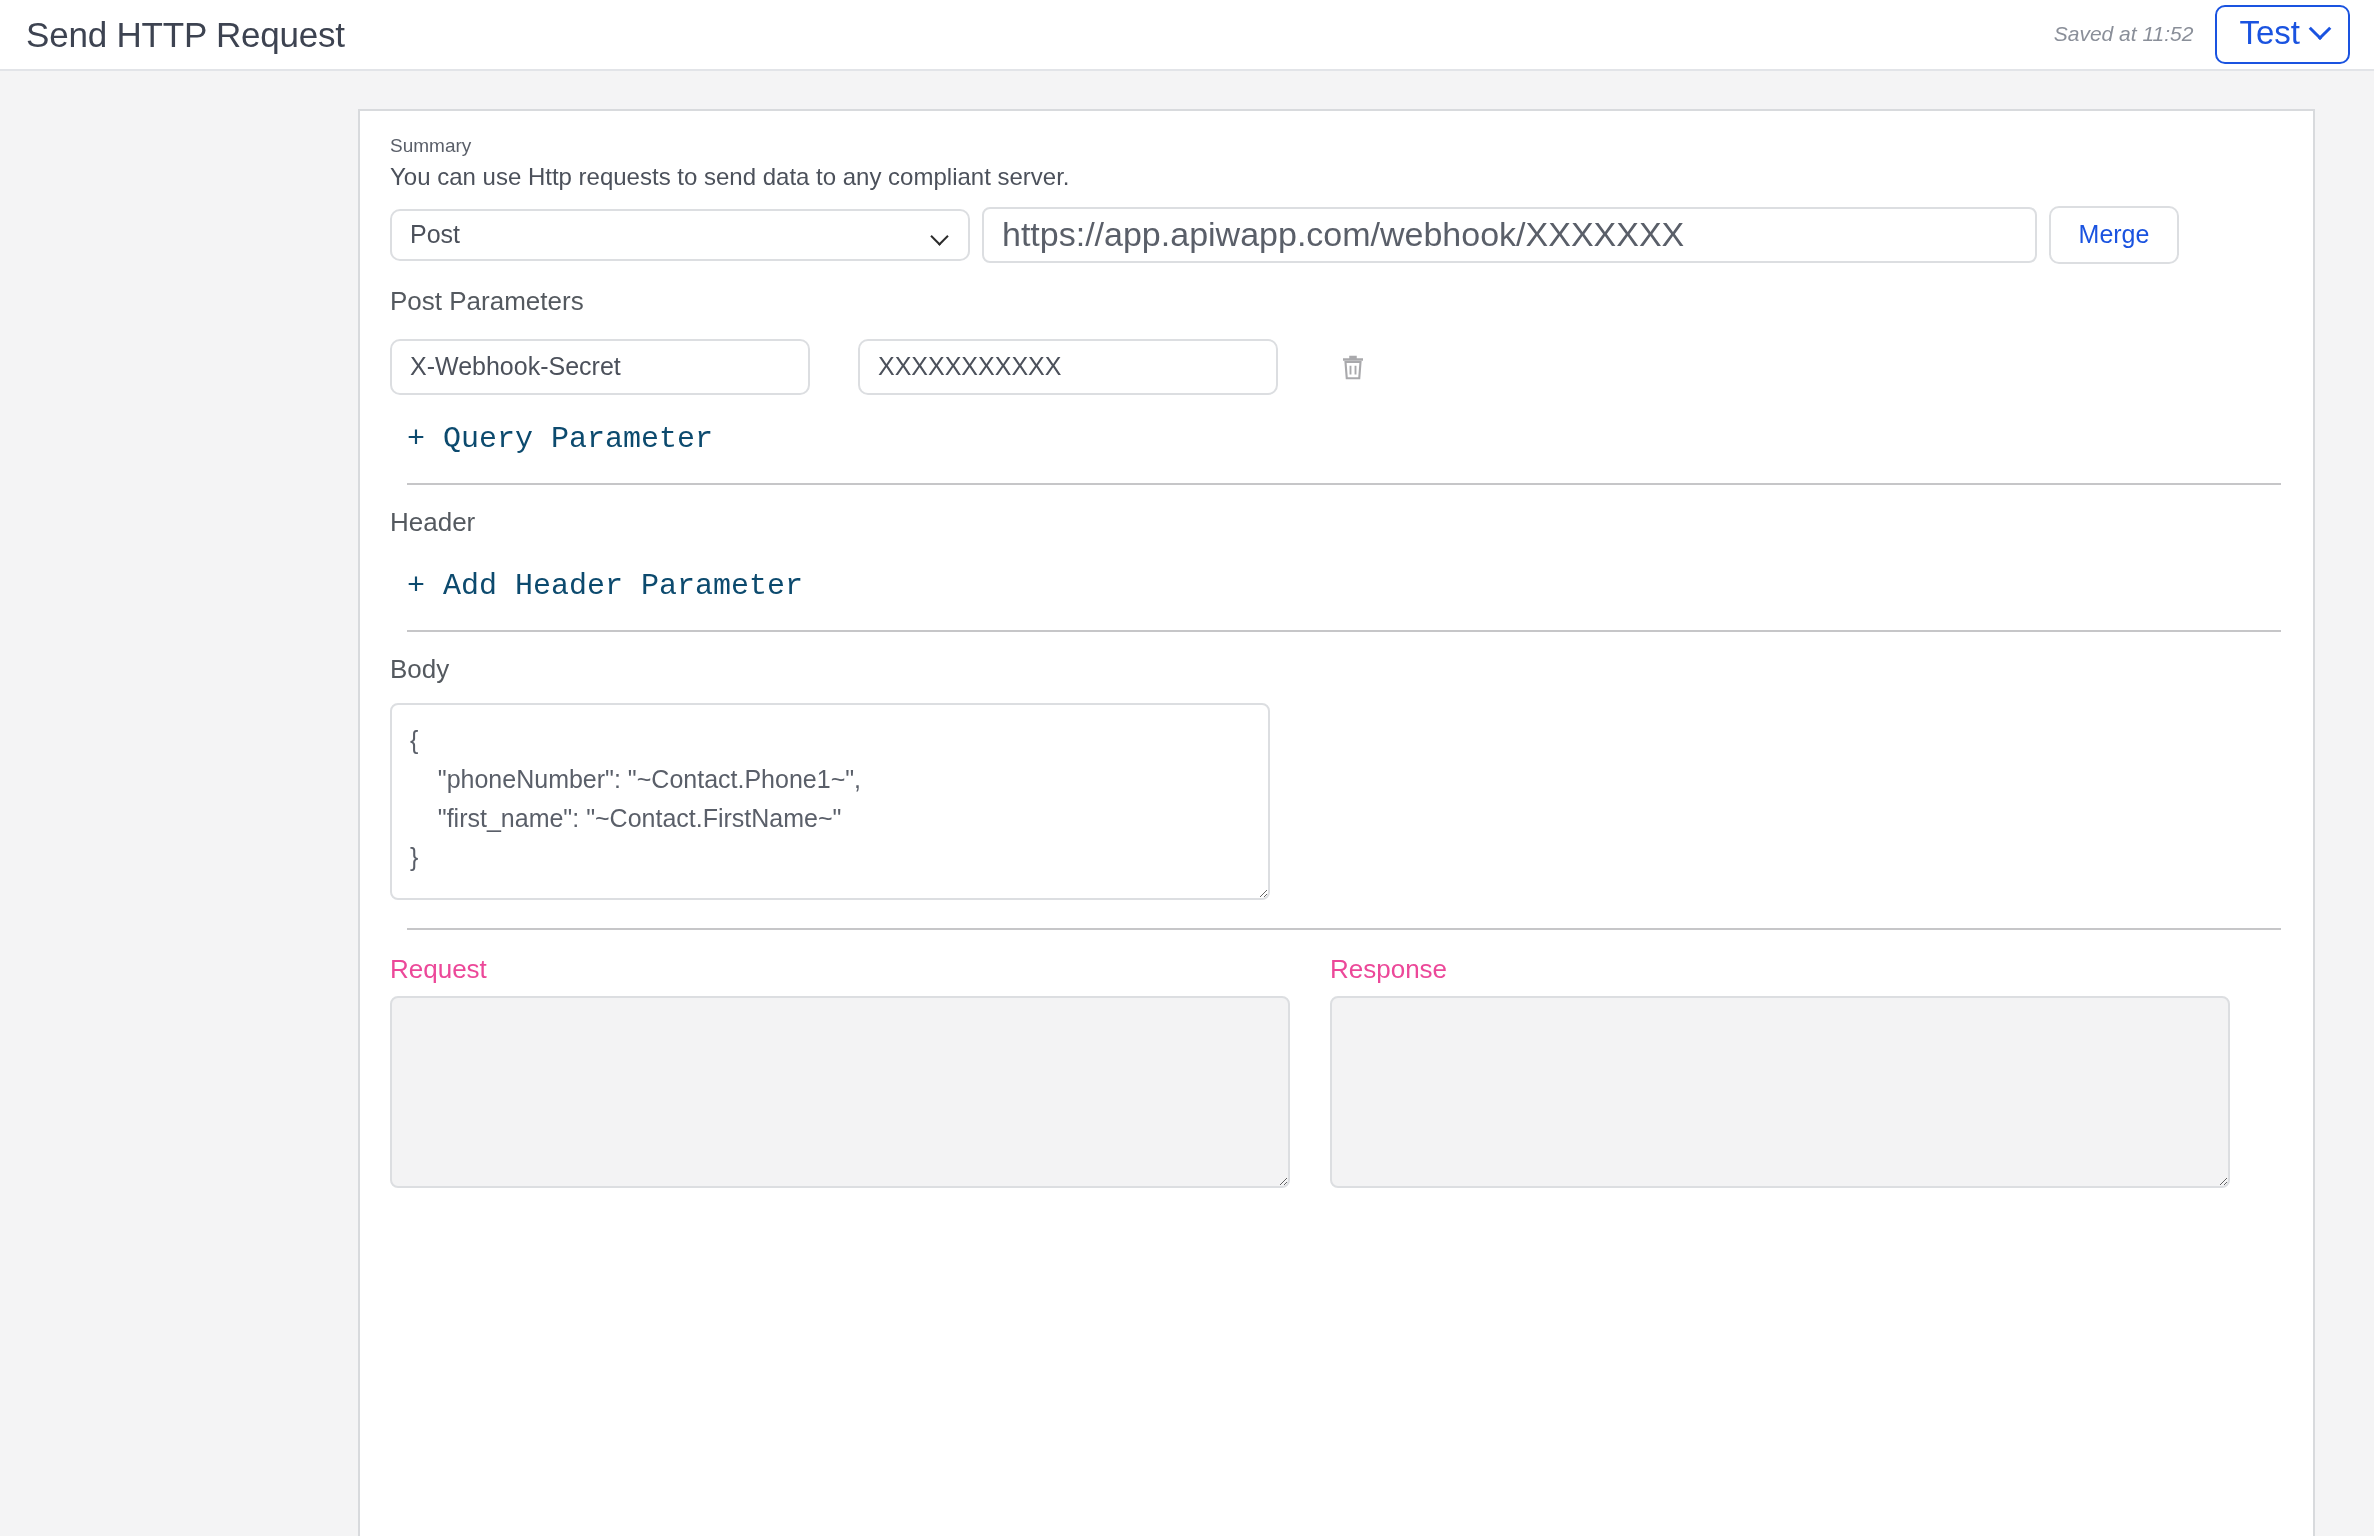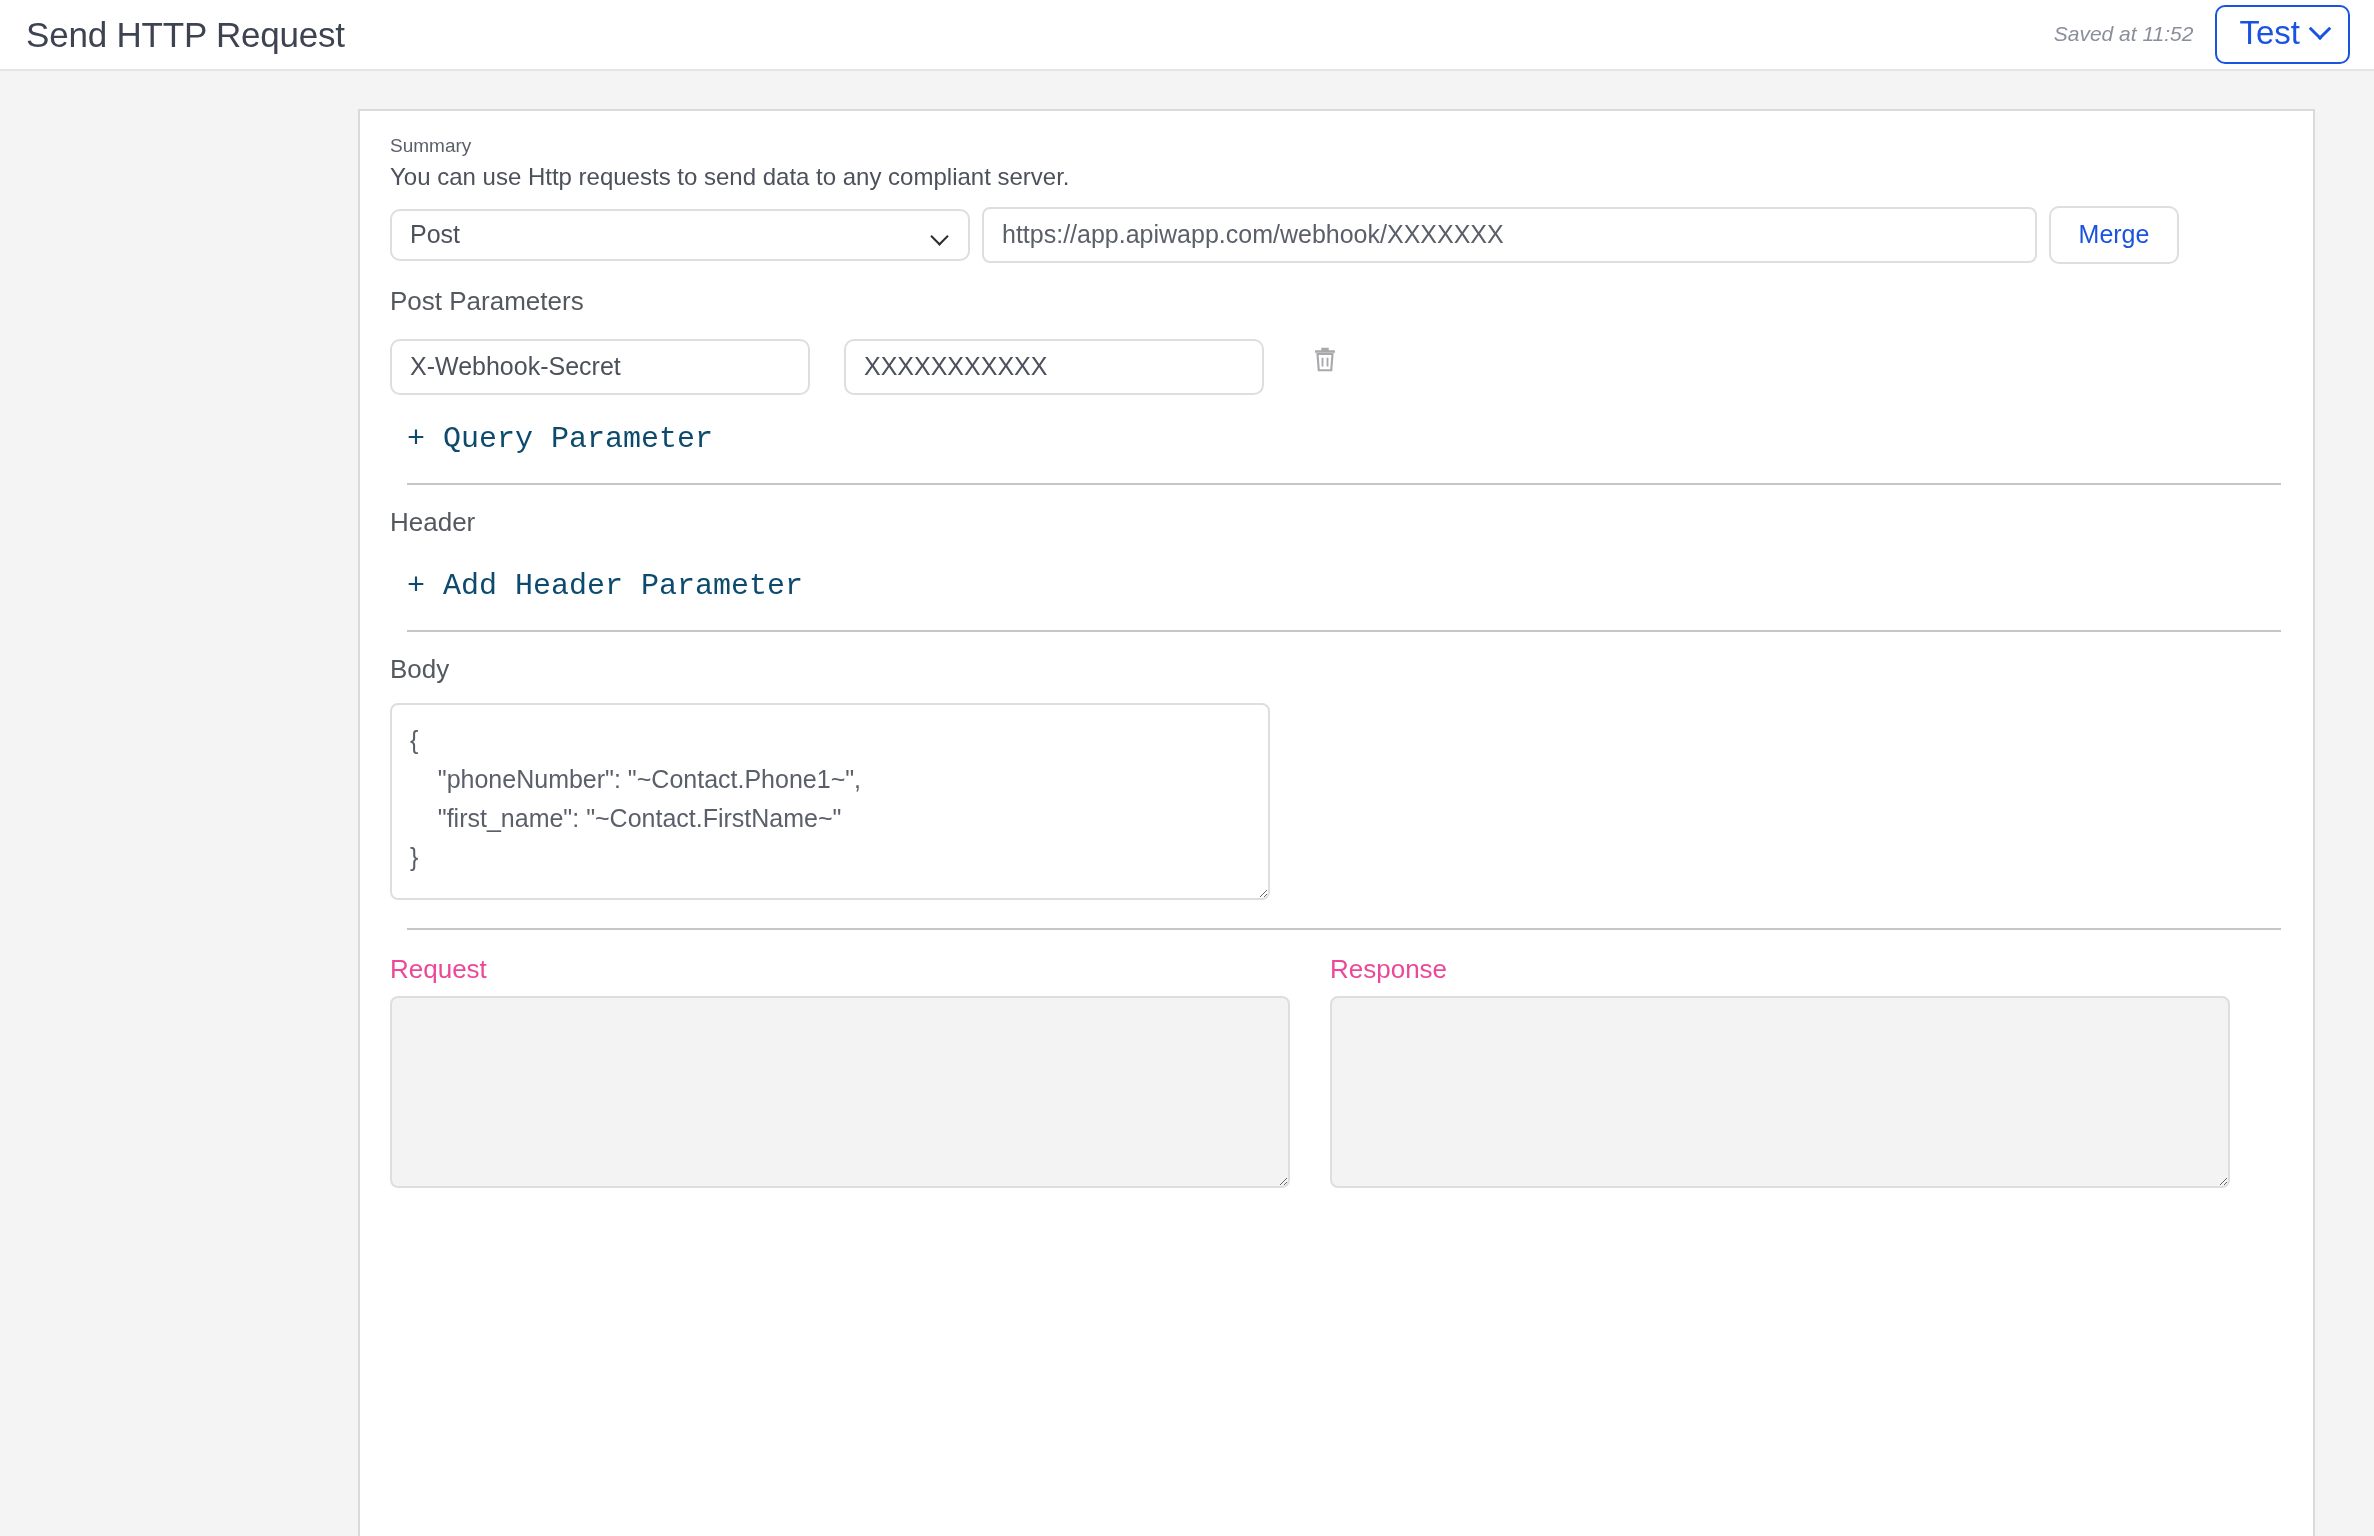--- a/index.html
+++ b/index.html
@@ -124,21 +124,21 @@
     border-bottom: 2px solid #2b2b2b;
     transform: rotate(45deg);
   }
   .url-input {
     width: 1055px;
     height: 56px;
     border: 2px solid #dcdee1;
     border-radius: 8px;
     background: #ffffff;
     padding: 0 18px;
-    font-size: 25px;
+    font-size: 34px;
     color: #5a5f69;
     font-family: "Liberation Sans", sans-serif;
     outline: none;
   }
   .merge-button {
     height: 58px;
     min-width: 130px;
     border: 2px solid #dcdee1;
     border-radius: 10px;
     background: #ffffff;
@@ -152,22 +152,22 @@
   .section-label {
     font-size: 26px;
     color: #54595f;
     line-height: 1.2;
   }
 
   
   .qp-block { margin-top: 6px; }
   .qp-row {
     display: flex;
-    align-items: flex-start;
-    gap: 34px;
+    align-items: center;
+    gap: 48px;
     margin-top: 22px;
   }
   .qp-input {
     width: 420px;
     height: 56px;
     border: 2px solid #dcdee1;
     border-radius: 10px;
     background: #ffffff;
     padding: 0 18px;
     font-size: 25px;

